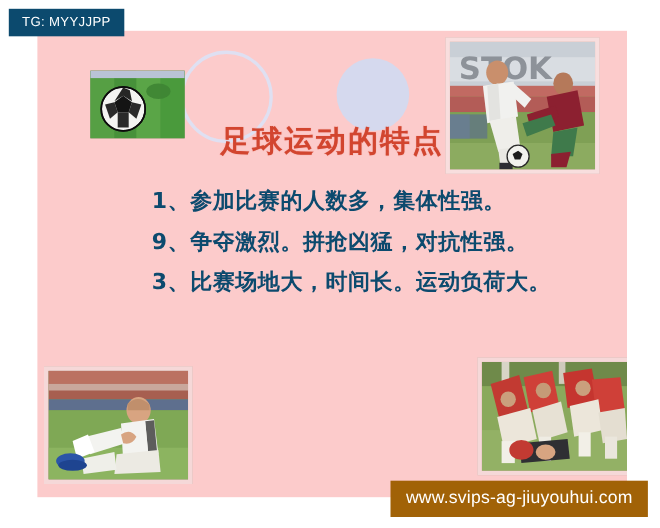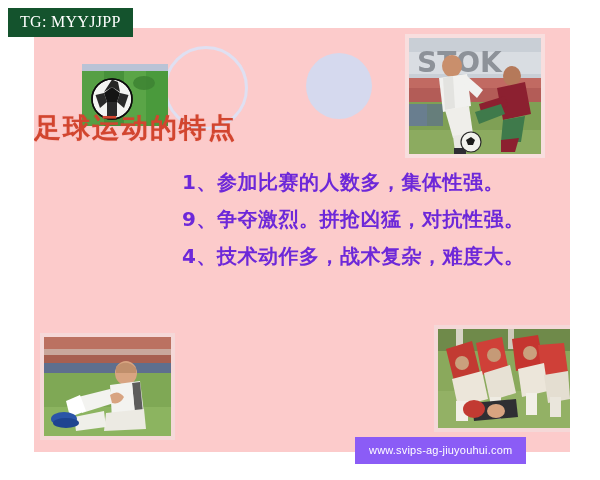--- a/index.html
+++ b/index.html
@@ -60,69 +60,69 @@
   #photo-duel       { left: 371px; top: 6px;   width: 132px; height: 116px; border: 4px solid #f8dede; }
   #photo-injured    { left: 6px;   top: 305px; width: 127px; height: 99px;  border: 4px solid #f5d8d8; }
   #photo-pile       { left: 400px; top: 297px; width: 133px; height: 99px;  border: 4px solid #f5d8d8; }
 
   
   #slide-title {
     position: absolute;
     left: 0;
     top: 82px;
     width: 536px;
+    text-align: center;
     font-family: Liberation Serif, serif;
     font-size: 27px;
     font-weight: bold;
     color: #d2452f;
     letter-spacing: 2px;
     text-shadow: 0 0 1px rgba(210,69,47,0.45);
     white-space: nowrap;
   }
 
   
   #bullet-list {
     position: absolute;
     left: 104px;
     top: 136px;
     width: 430px;
   }
   .bullet-line {
     font-family: "DejaVu Sans", sans-serif;
     font-size: 20px;
     font-weight: bold;
-    color: #6d28d9;
+    color: #0c4a6e;
     line-height: 37px;
     white-space: nowrap;
     letter-spacing: 0.5px;
-    margin-left: 44px;
   }
 
   
   #tg-badge {
     position: absolute;
     left: 8px;
     top: 8px;
     padding: 5px 12px 6px 12px;
-    background: #14532d;
+    background: #0c4a6e;
     color: #ffffff;
-    font-family: Liberation Serif, serif;
-    font-size: 16px;
+    font-family: Liberation Sans, sans-serif;
+    font-size: 12px;
     letter-spacing: 0.3px;
     white-space: nowrap;
   }
   #site-watermark {
     position: absolute;
     left: 355px;
     top: 437px;
     padding: 7px 14px 8px 14px;
-    background: #8b5cf6;
+    background: #a16207;
     color: #ffffff;
     font-family: "Liberation Sans", sans-serif;
-    font-size: 11px;
+    font-size: 16px;
     letter-spacing: 0.2px;
     white-space: nowrap;
   }
 </style>
 </head>
 <body>
 
 <div id="slide">
 
   <div class="deco-circle" id="circle-ring"></div>
@@ -236,19 +236,19 @@
       <ellipse cx="56" cy="26" rx="7" ry="7" fill="#c59a77"></ellipse>
       <ellipse cx="92" cy="24" rx="7" ry="7" fill="#caa07d"></ellipse>
     </svg>
   </div>
 
   <div id="slide-title">足球运动的特点</div>
 
   <div id="bullet-list">
     <div class="bullet-line">1、参加比赛的人数多，集体性强。</div>
     <div class="bullet-line">9、争夺激烈。拼抢凶猛，对抗性强。</div>
-    <div class="bullet-line">4、技术动作多，战术复杂，难度大。</div>
+    <div class="bullet-line">3、比赛场地大，时间长。运动负荷大。</div>
   </div>
 
 </div>
 
 <div id="tg-badge">TG: MYYJJPP</div>
 <div id="site-watermark">www.svips-ag-jiuyouhui.com</div>
 
 </body></html>

